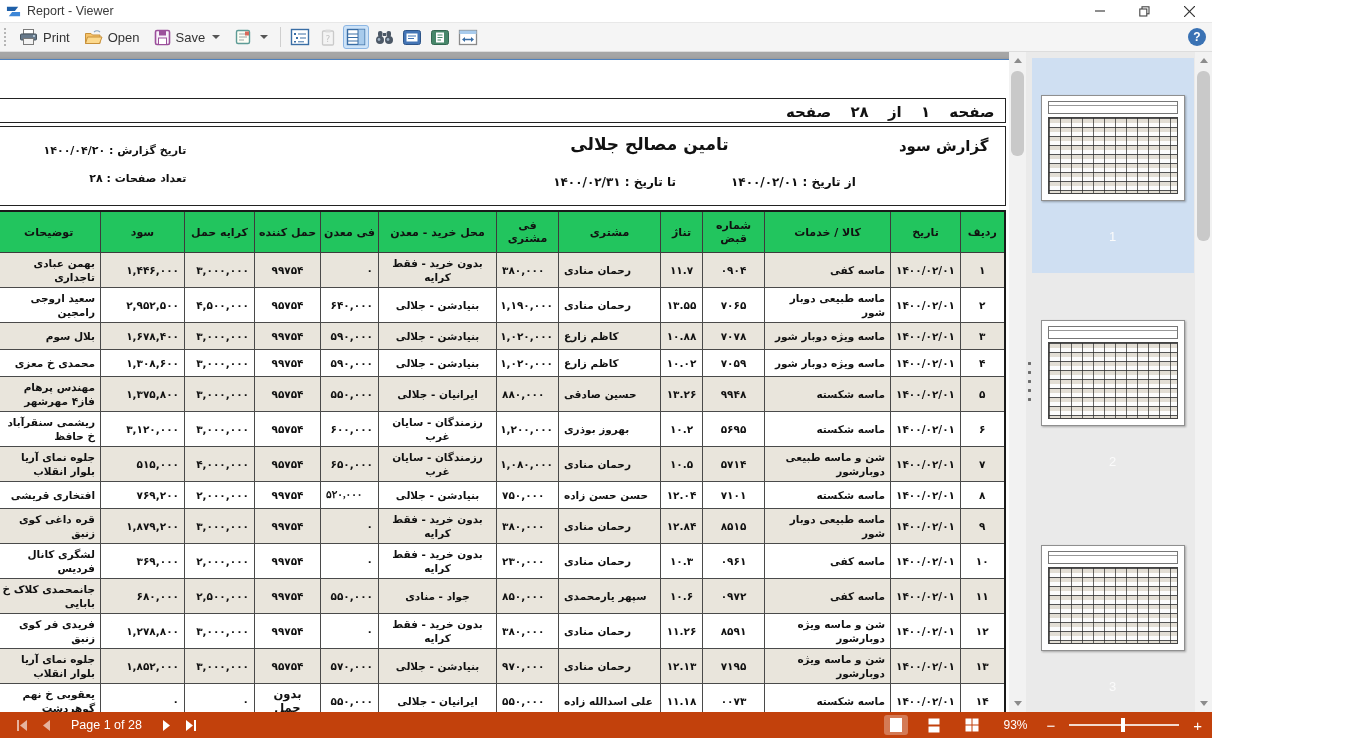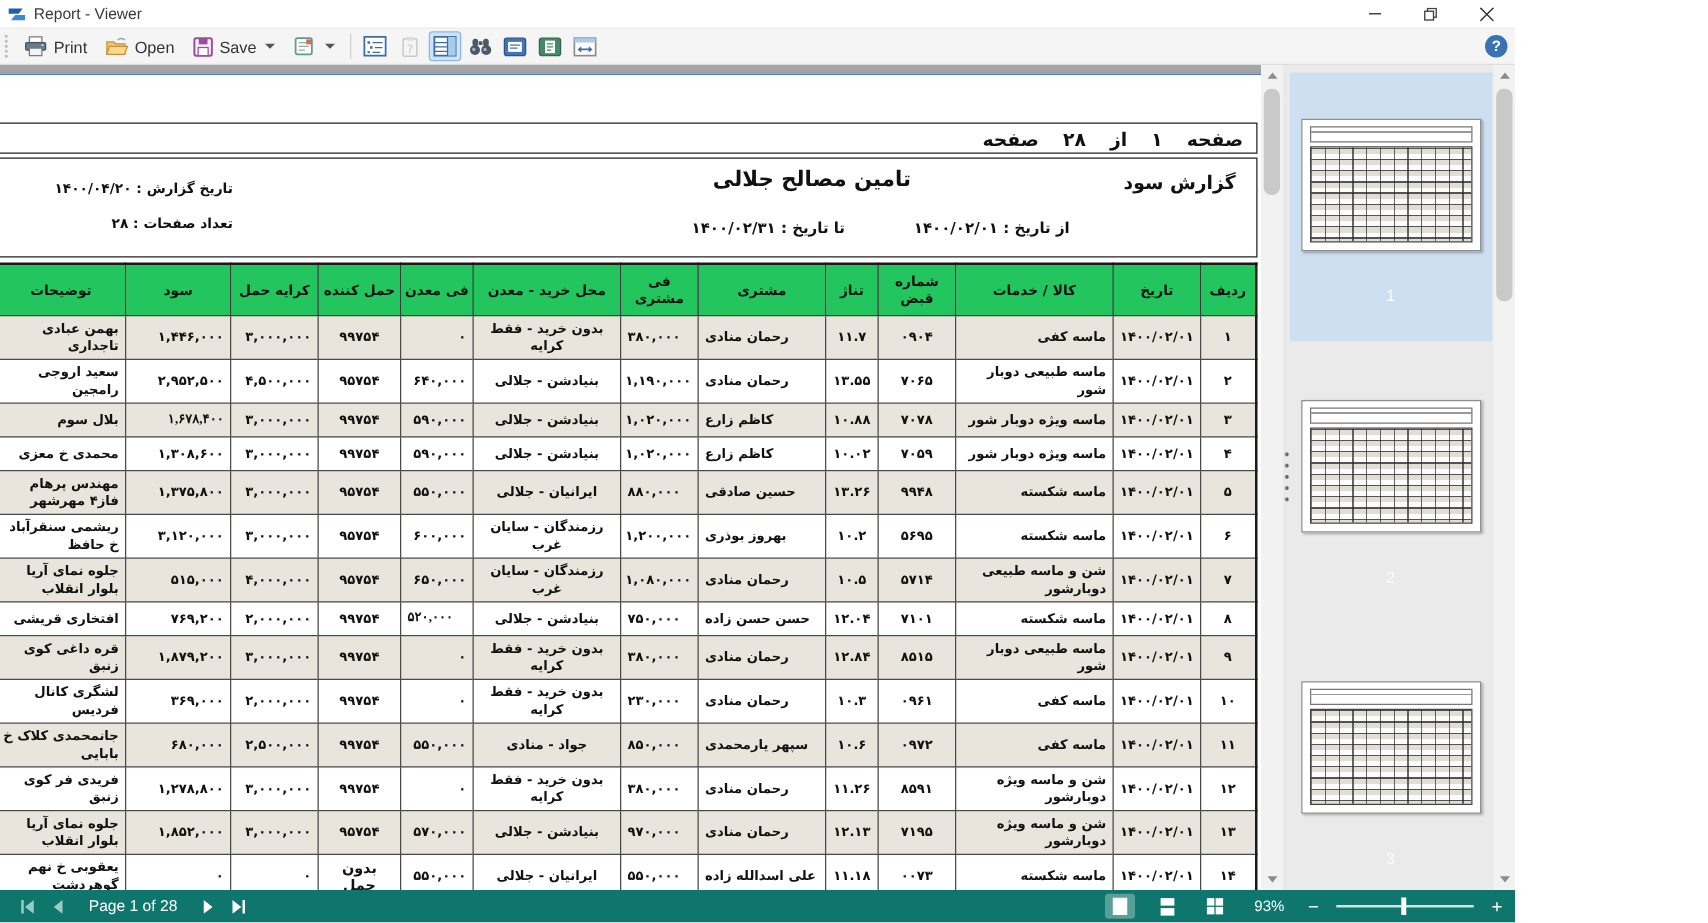--- a/index.html
+++ b/index.html
@@ -89,21 +89,21 @@
         repeating-linear-gradient(to right, rgba(40,40,40,.7) 0 1px, transparent 1px 11px),
         repeating-linear-gradient(to bottom, rgba(40,40,40,.8) 0 1px, rgba(225,220,210,.95) 1px 5px,
                                   rgba(252,252,252,.95) 5px 9px); }
   .thumb-num { margin-top:28px; color:#fbfbfb; font-size:13px; }
 
   .splitter { position:absolute; left:1px; top:50%; transform:translateY(-50%); width:5px;
               height:46px;
               background:radial-gradient(circle, #6d6d6d 1.4px, transparent 1.6px) 0 0/5px 9px repeat-y; }
 
   
-  .statusbar { height:26px; flex:0 0 26px; background:#0f766e; display:flex; align-items:center;
+  .statusbar { height:26px; flex:0 0 26px; background:#c2410c; display:flex; align-items:center;
                color:#fff; padding:0 10px; }
   .nav { display:flex; align-items:center; gap:14px; margin-left:6px; }
   .navbtn { display:flex; align-items:center; }
   .page-label { font-size:12.5px; margin:0 6px; }
   .right-grp { margin-left:auto; display:flex; align-items:center; gap:14px; }
   .viewbtn { width:24px; height:20px; display:flex; align-items:center; justify-content:center;
              border-radius:3px; }
   .viewbtn.active { background:rgba(255,255,255,.3); }
   .zoom-label { font-size:12px; width:34px; text-align:center; }
   .zminus,.zplus { font-size:15px; line-height:1; }
@@ -334,21 +334,21 @@
                   <td style="text-align: center; white-space: nowrap;">۱۴۰۰/۰۲/۰۱</td>
                   <td style="text-align: right;">ماسه ویژه دوبار شور</td>
                   <td style="text-align: center;">۷۰۷۸</td>
                   <td style="text-align: center;">۱۰.۸۸</td>
                   <td style="text-align: left;">کاظم زارع</td>
                   <td style="text-align: left;">۱,۰۲۰,۰۰۰</td>
                   <td style="text-align: center;">بنیادشن - جلالی</td>
                   <td style="text-align: right;">۵۹۰,۰۰۰</td>
                   <td style="text-align: center;">۹۹۷۵۴</td>
                   <td style="text-align: right;">۳,۰۰۰,۰۰۰</td>
-                  <td style="text-align: right; font-family: Liberation Serif, serif;">۱,۶۷۸,۴۰۰</td>
+                  <td style="text-align: right;">۱,۶۷۸,۴۰۰</td>
                   <td style="text-align: right;">بلال سوم</td>
                 </tr>
                 <tr>
                   <td style="text-align: center;">۴</td>
                   <td style="text-align: center; white-space: nowrap;">۱۴۰۰/۰۲/۰۱</td>
                   <td style="text-align: right;">ماسه ویژه دوبار شور</td>
                   <td style="text-align: center;">۷۰۵۹</td>
                   <td style="text-align: center;">۱۰.۰۲</td>
                   <td style="text-align: left;">کاظم زارع</td>
                   <td style="text-align: left;">۱,۰۲۰,۰۰۰</td>

